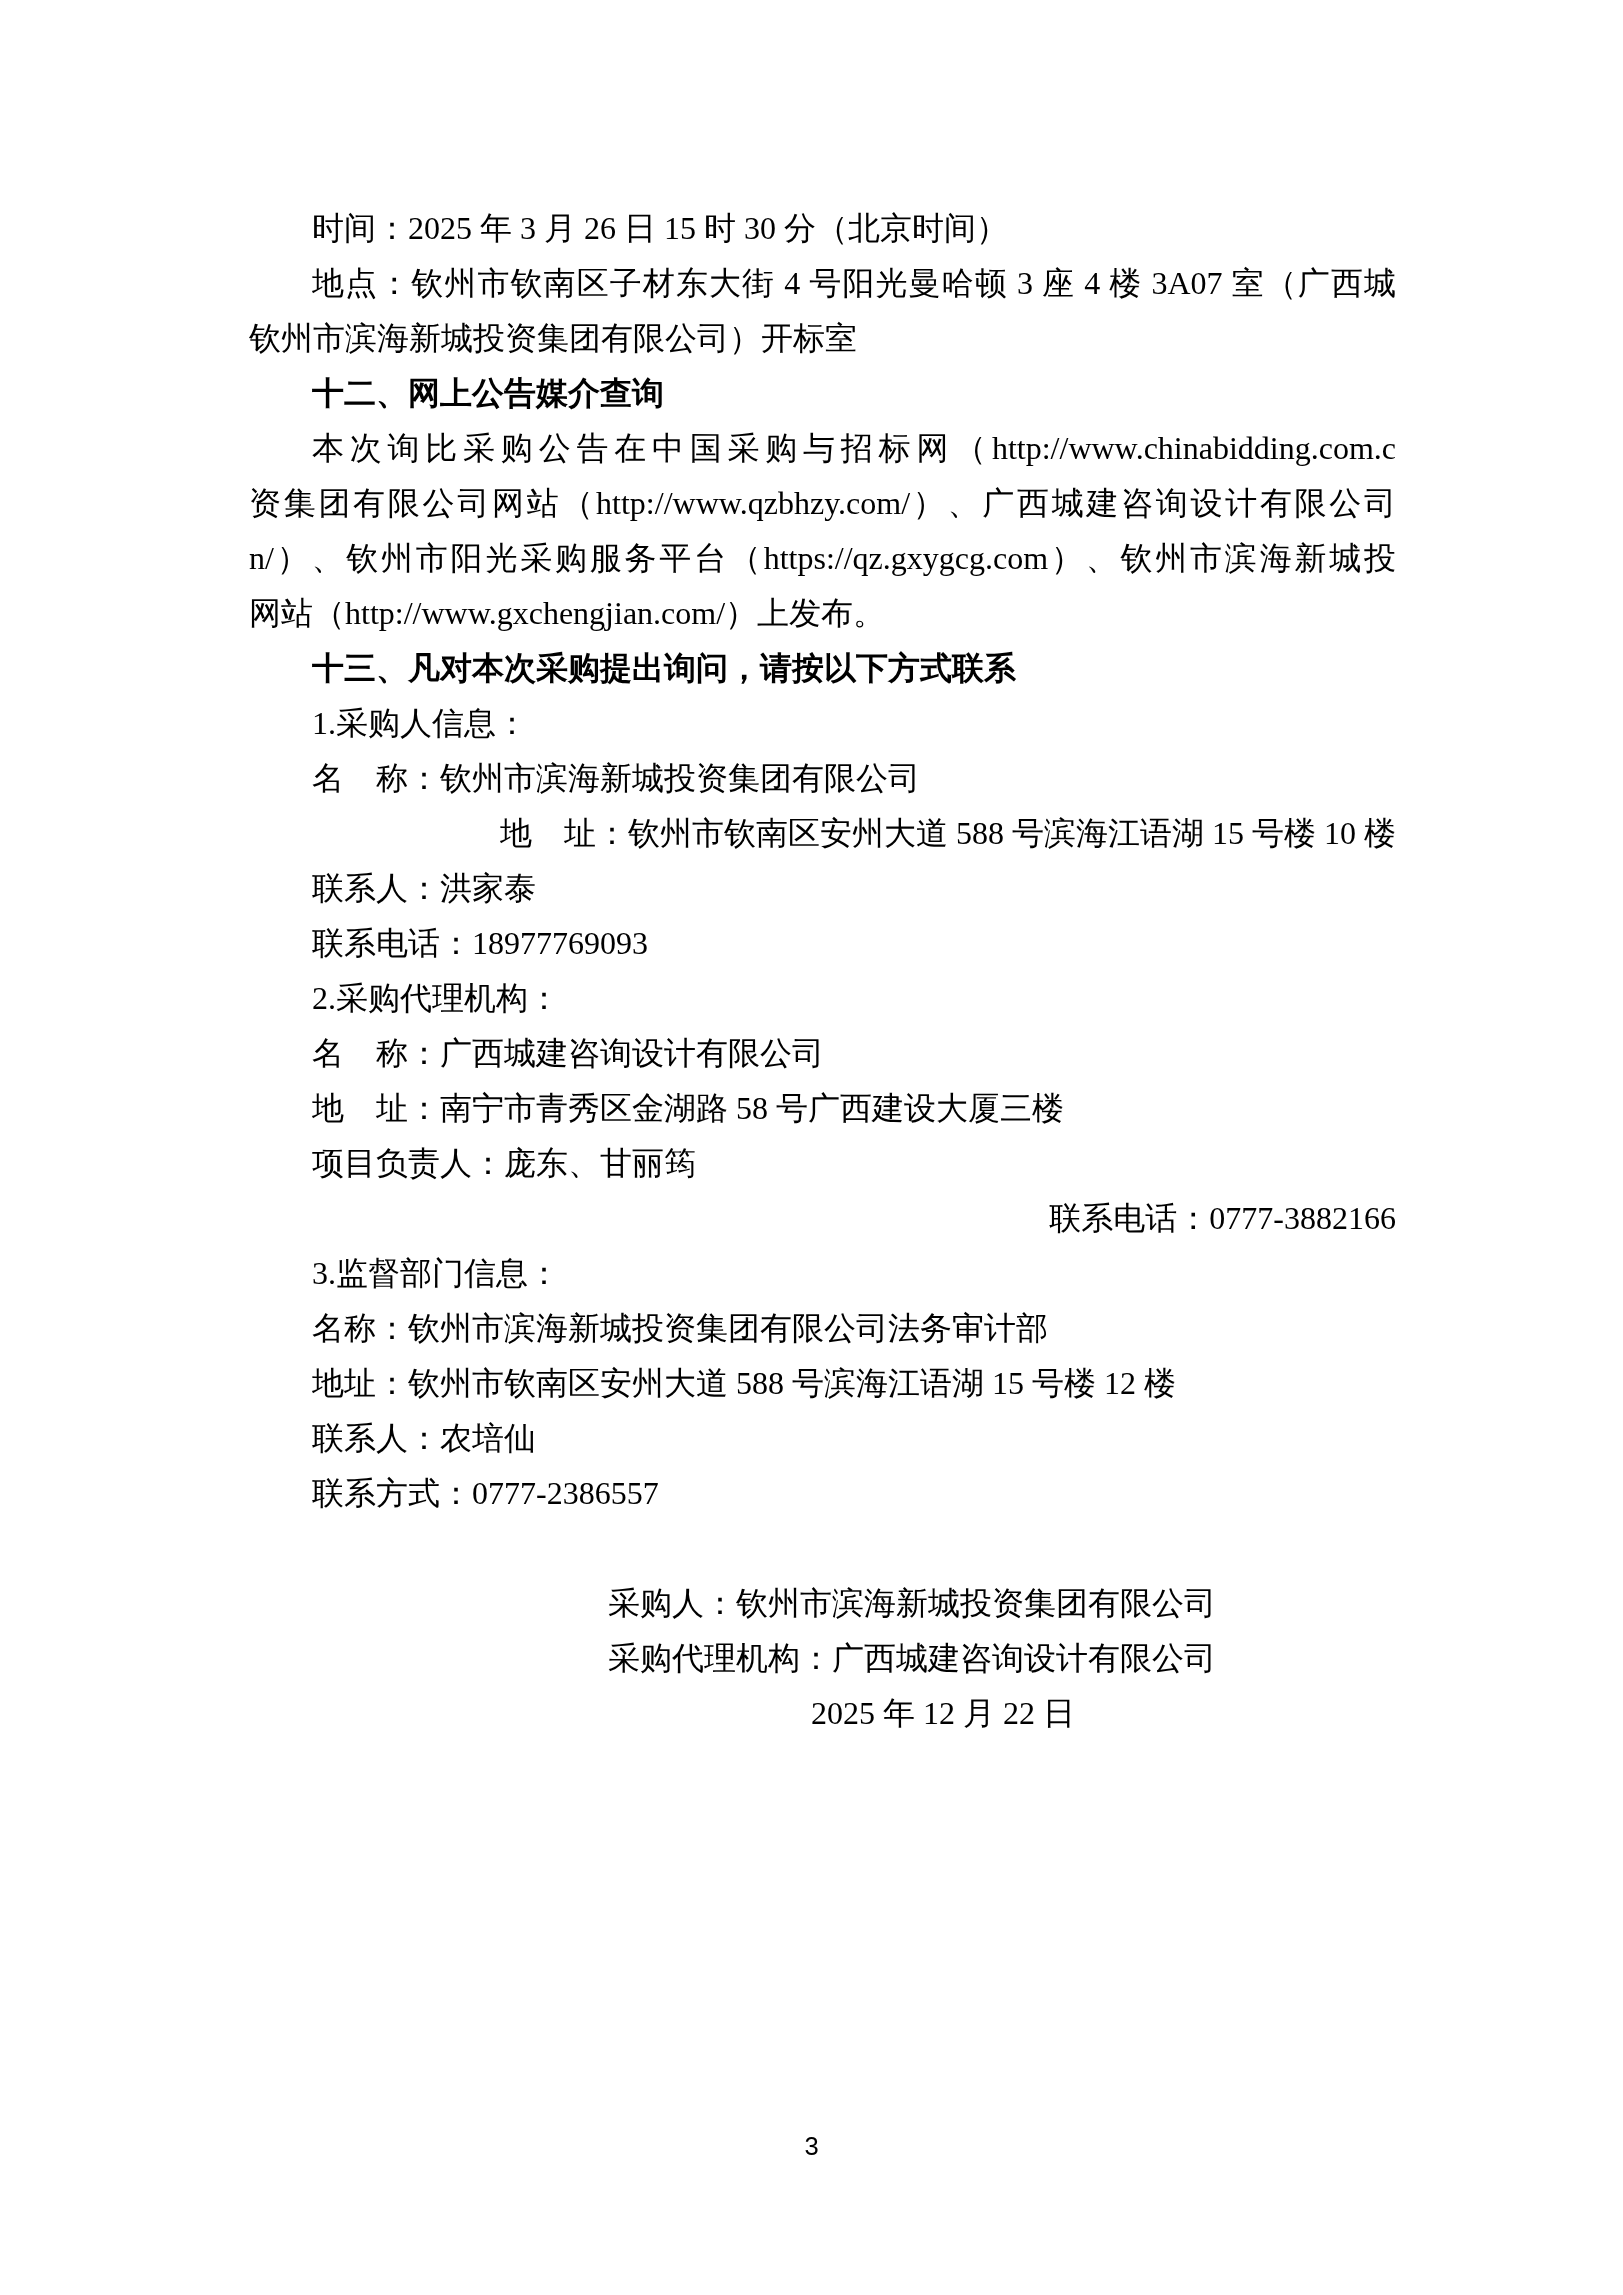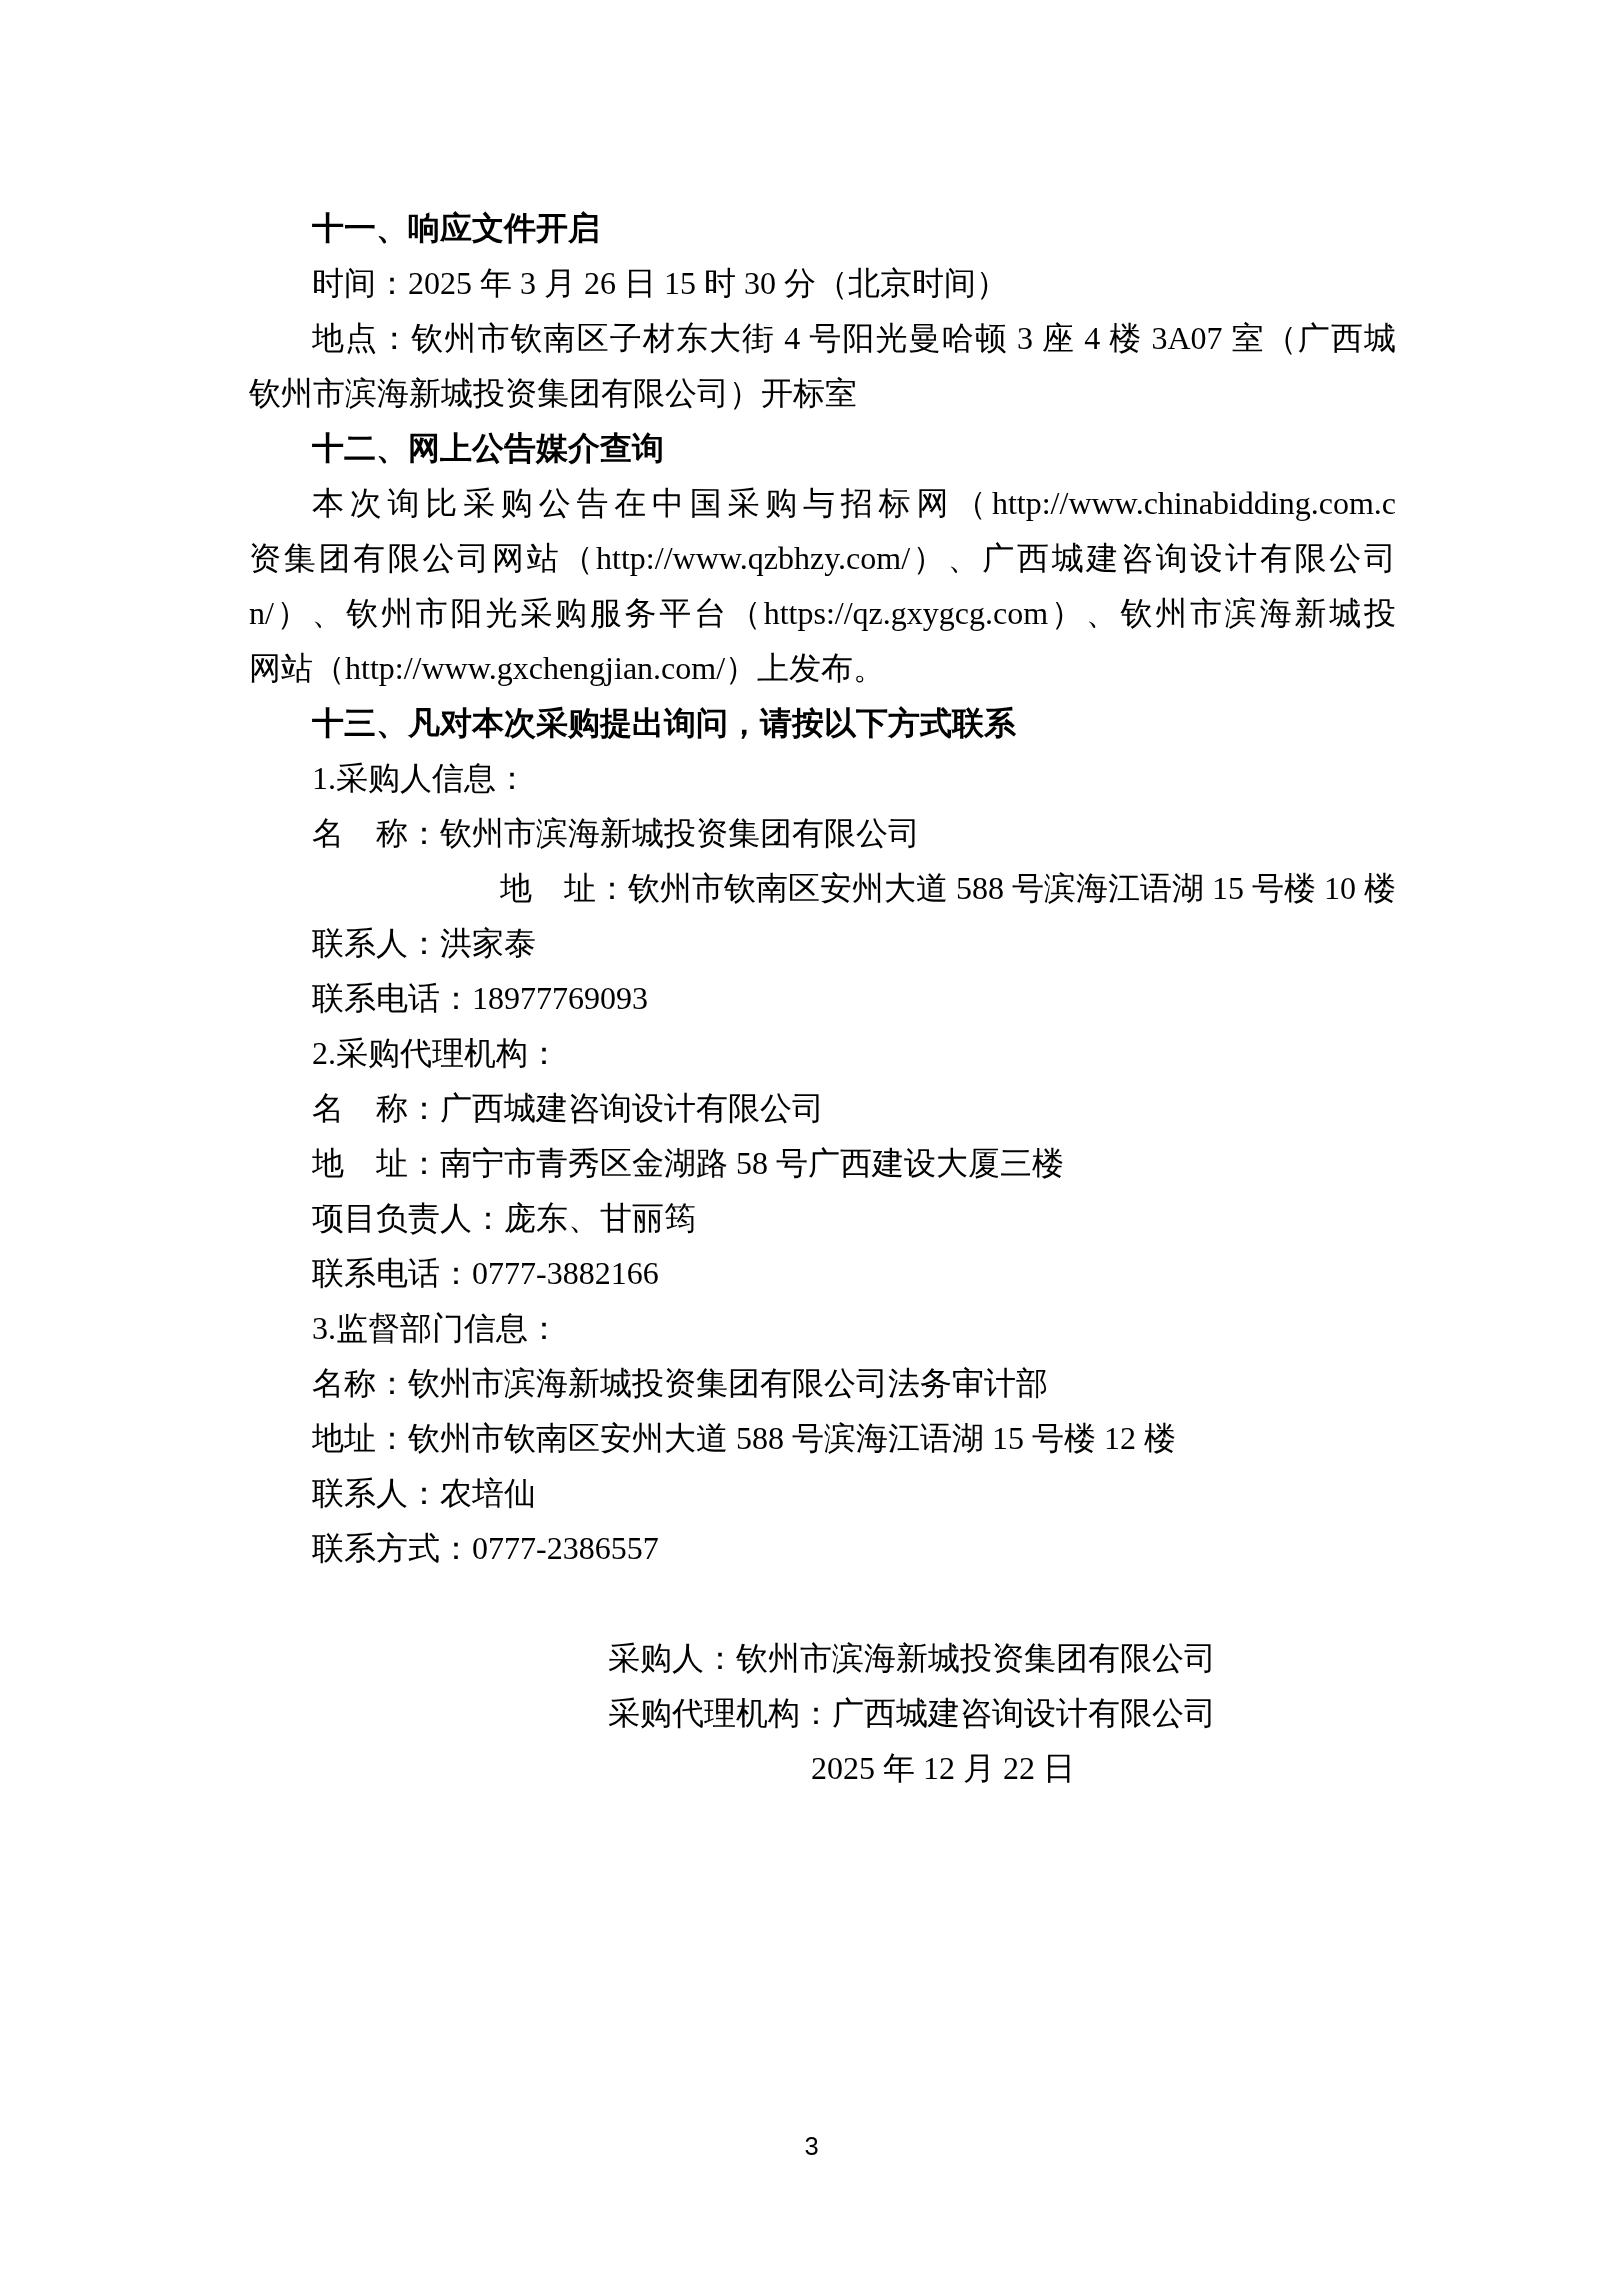--- a/index.html
+++ b/index.html
@@ -49,40 +49,39 @@
     line-height: 31px;
     font-family: "Liberation Sans", "DejaVu Sans", sans-serif;
     color: #000000;
   }
 </style>
 </head>
 <body>
 
 <div class="page">
   <div class="content" id="doc-content">
-      <div class="line heading" style="padding-left: 63px;">十一、响应文件开启</div>
       <div class="line" style="padding-left: 63px;">时间：2025 年 3 月 26 日 15 时 30 分（北京时间）</div>
       <div class="line stretch" style="padding-left: 63px;">地点：钦州市钦南区子材东大街 4 号阳光曼哈顿 3 座 4 楼 3A07 室（广西城</div>
       <div class="line" style="padding-left: 0px;">钦州市滨海新城投资集团有限公司）开标室</div>
       <div class="line heading" style="padding-left: 63px;">十二、网上公告媒介查询</div>
       <div class="line stretch" style="padding-left: 63px;">本次询比采购公告在中国采购与招标网（http://www.chinabidding.com.c</div>
       <div class="line stretch" style="padding-left: 0px;">资集团有限公司网站（http://www.qzbhzy.com/）、广西城建咨询设计有限公司</div>
       <div class="line stretch" style="padding-left: 0px;">n/）、钦州市阳光采购服务平台（https://qz.gxygcg.com）、钦州市滨海新城投</div>
       <div class="line" style="padding-left: 0px;">网站（http://www.gxchengjian.com/）上发布。</div>
       <div class="line heading" style="padding-left: 63px;">十三、凡对本次采购提出询问，请按以下方式联系</div>
       <div class="line" style="padding-left: 63px;">1.采购人信息：</div>
       <div class="line" style="padding-left: 63px;">名　称：钦州市滨海新城投资集团有限公司</div>
       <div class="line" style="padding-left: 63px; text-align: right;">地　址：钦州市钦南区安州大道 588 号滨海江语湖 15 号楼 10 楼</div>
       <div class="line" style="padding-left: 63px;">联系人：洪家泰</div>
       <div class="line" style="padding-left: 63px;">联系电话：18977769093</div>
       <div class="line" style="padding-left: 63px;">2.采购代理机构：</div>
       <div class="line" style="padding-left: 63px;">名　称：广西城建咨询设计有限公司</div>
       <div class="line" style="padding-left: 63px;">地　址：南宁市青秀区金湖路 58 号广西建设大厦三楼</div>
       <div class="line" style="padding-left: 63px;">项目负责人：庞东、甘丽筠</div>
-      <div class="line" style="padding-left: 63px;">联系电话：0777-3882166</div>
+      <div class="line" style="padding-left: 63px; text-align: right;">联系电话：0777-3882166</div>
       <div class="line" style="padding-left: 63px;">3.监督部门信息：</div>
       <div class="line" style="padding-left: 63px;">名称：钦州市滨海新城投资集团有限公司法务审计部</div>
       <div class="line" style="padding-left: 63px;">地址：钦州市钦南区安州大道 588 号滨海江语湖 15 号楼 12 楼</div>
       <div class="line" style="padding-left: 63px;">联系人：农培仙</div>
       <div class="line" style="padding-left: 63px;">联系方式：0777-2386557</div>
       <div class="line" style="padding-left: 0px;"></div>
       <div class="line" style="padding-left: 359px;">采购人：钦州市滨海新城投资集团有限公司</div>
       <div class="line" style="padding-left: 359px;">采购代理机构：广西城建咨询设计有限公司</div>
       <div class="line" style="padding-left: 562px;">2025 年 12 月 22 日</div>
     </div>

